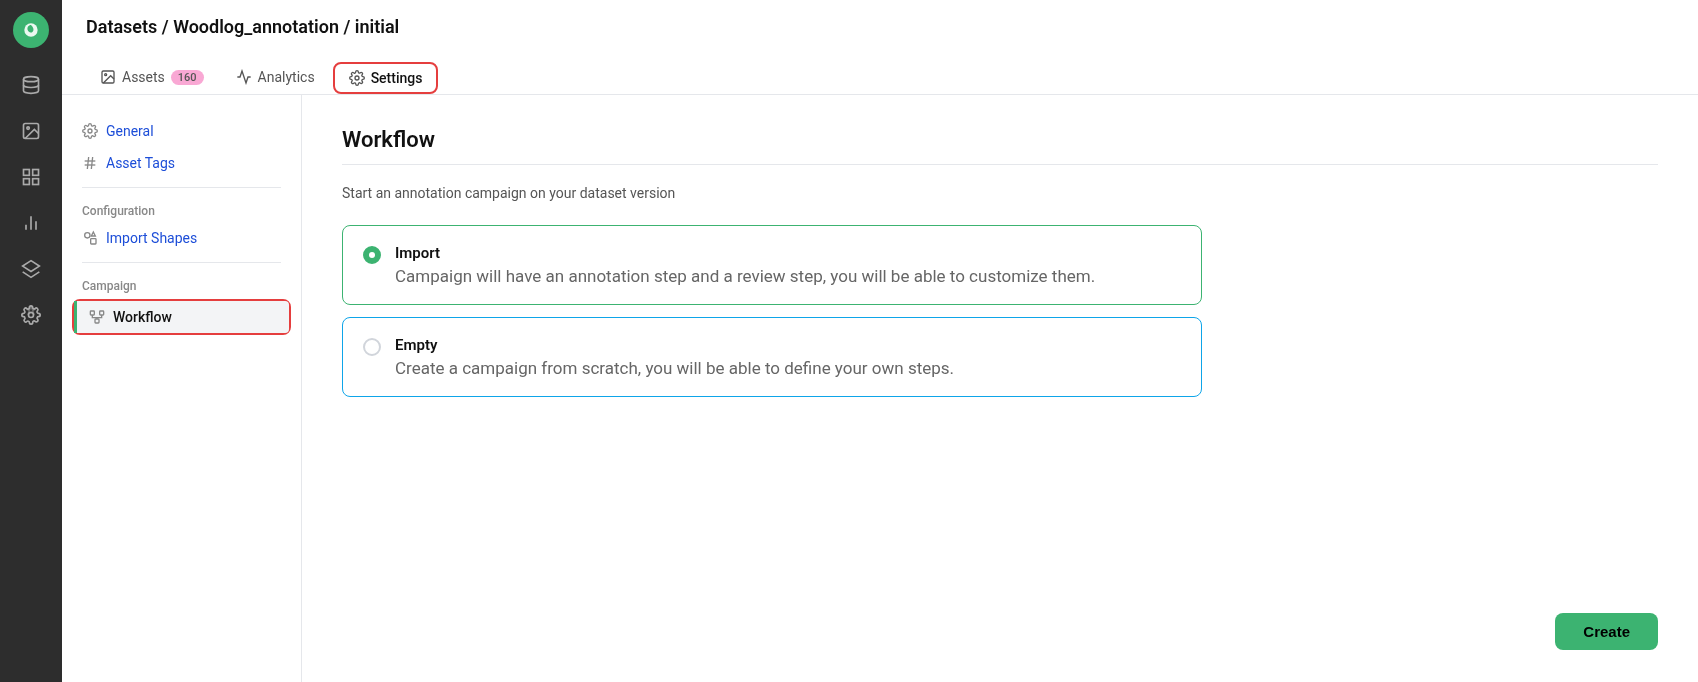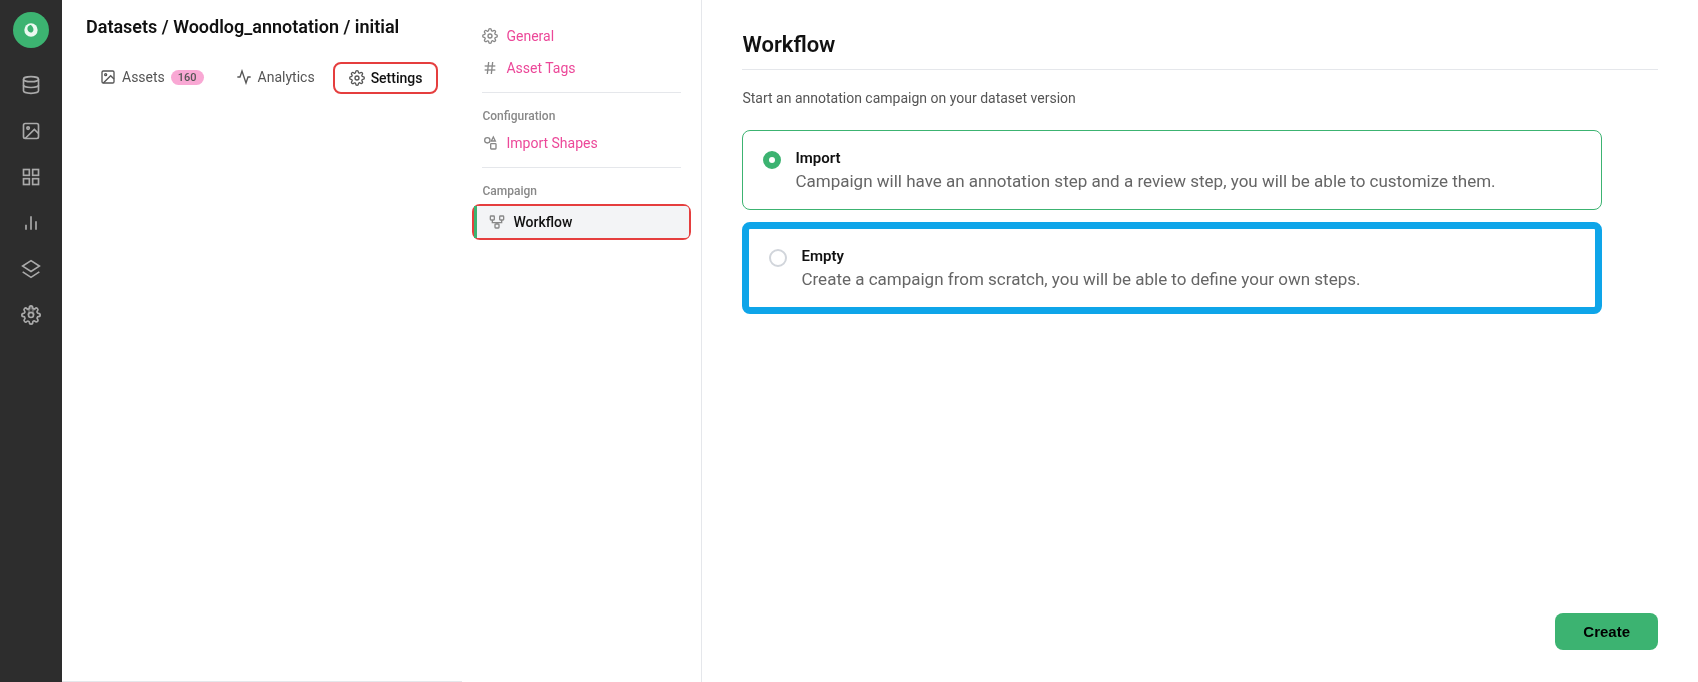--- a/index.html
+++ b/index.html
@@ -36,20 +36,21 @@
       border-radius: 6px;
       cursor: pointer;
       color: #aaa;
     }
     .sidebar-icon svg { width: 20px; height: 20px; }
 
     
     .main-area {
       flex: 1;
       display: flex;
+      flex-direction: column;
       overflow: hidden;
     }
 
     
     .top-header {
       padding: 16px 24px 0 24px;
       border-bottom: 1px solid #e5e7eb;
     }
     .breadcrumb {
       font-size: 18px;
@@ -113,21 +114,21 @@
       font-weight: 500;
       padding: 8px 20px 4px 20px;
       text-transform: none;
     }
     .sidebar-item {
       display: flex;
       align-items: center;
       gap: 8px;
       padding: 8px 20px;
       font-size: 14px;
-      color: #ec4899;
+      color: #1d4ed8;
       cursor: pointer;
     }
     .sidebar-item svg { width: 16px; height: 16px; color: #888; flex-shrink: 0; }
     .sidebar-item.active {
       background: #f3f4f6;
       color: #111;
       font-weight: 500;
       border-left: 3px solid #3cb371;
       padding-left: 17px;
       border-radius: 0 4px 4px 0;
@@ -157,21 +158,21 @@
       margin-bottom: 20px;
     }
     .page-subtitle {
       font-size: 14px;
       color: #555;
       margin-bottom: 24px;
     }
 
     
     .option-card {
-      border: 7px solid #0ea5e9;
+      border: 1px solid #0ea5e9;
       border-radius: 8px;
       padding: 18px 20px;
       margin-bottom: 12px;
       display: flex;
       align-items: flex-start;
       gap: 14px;
       cursor: pointer;
       max-width: 860px;
     }
     .option-card.selected {

